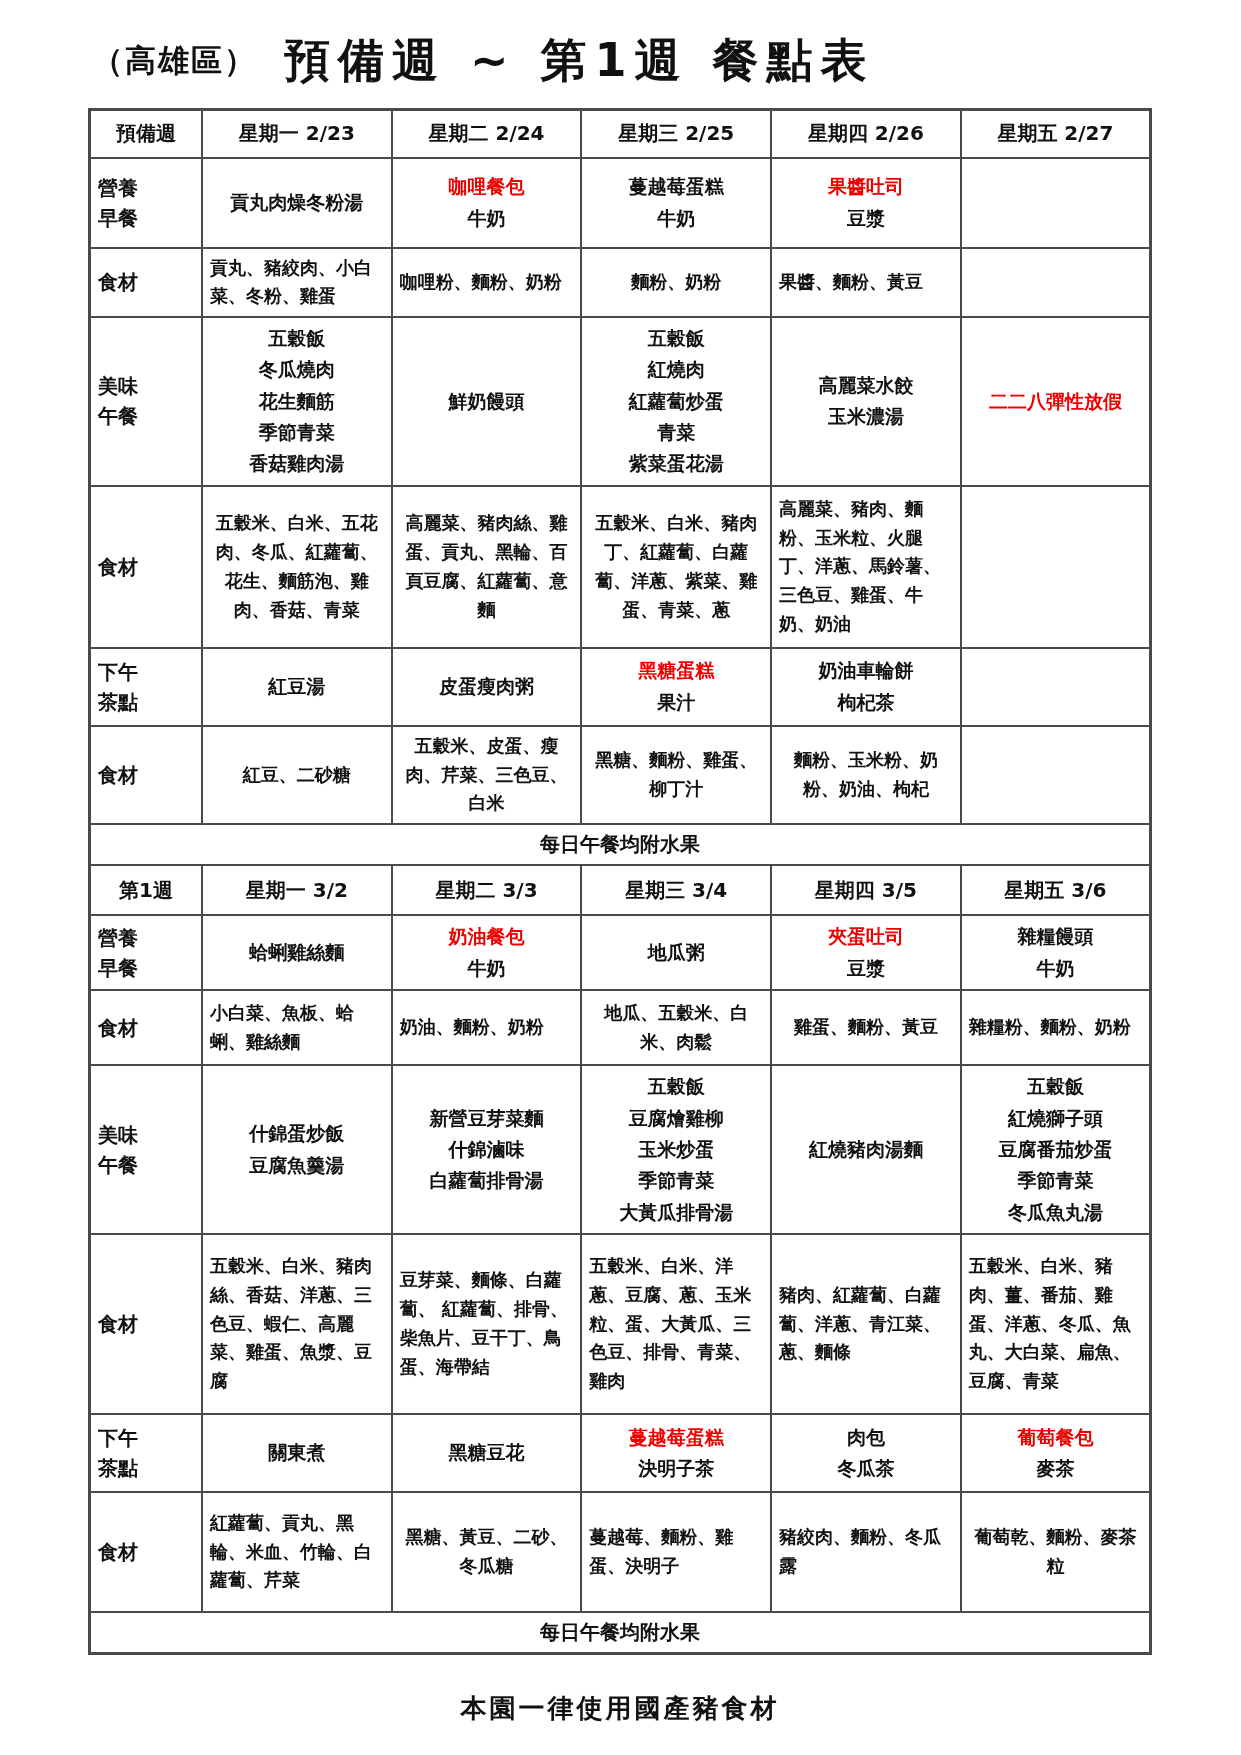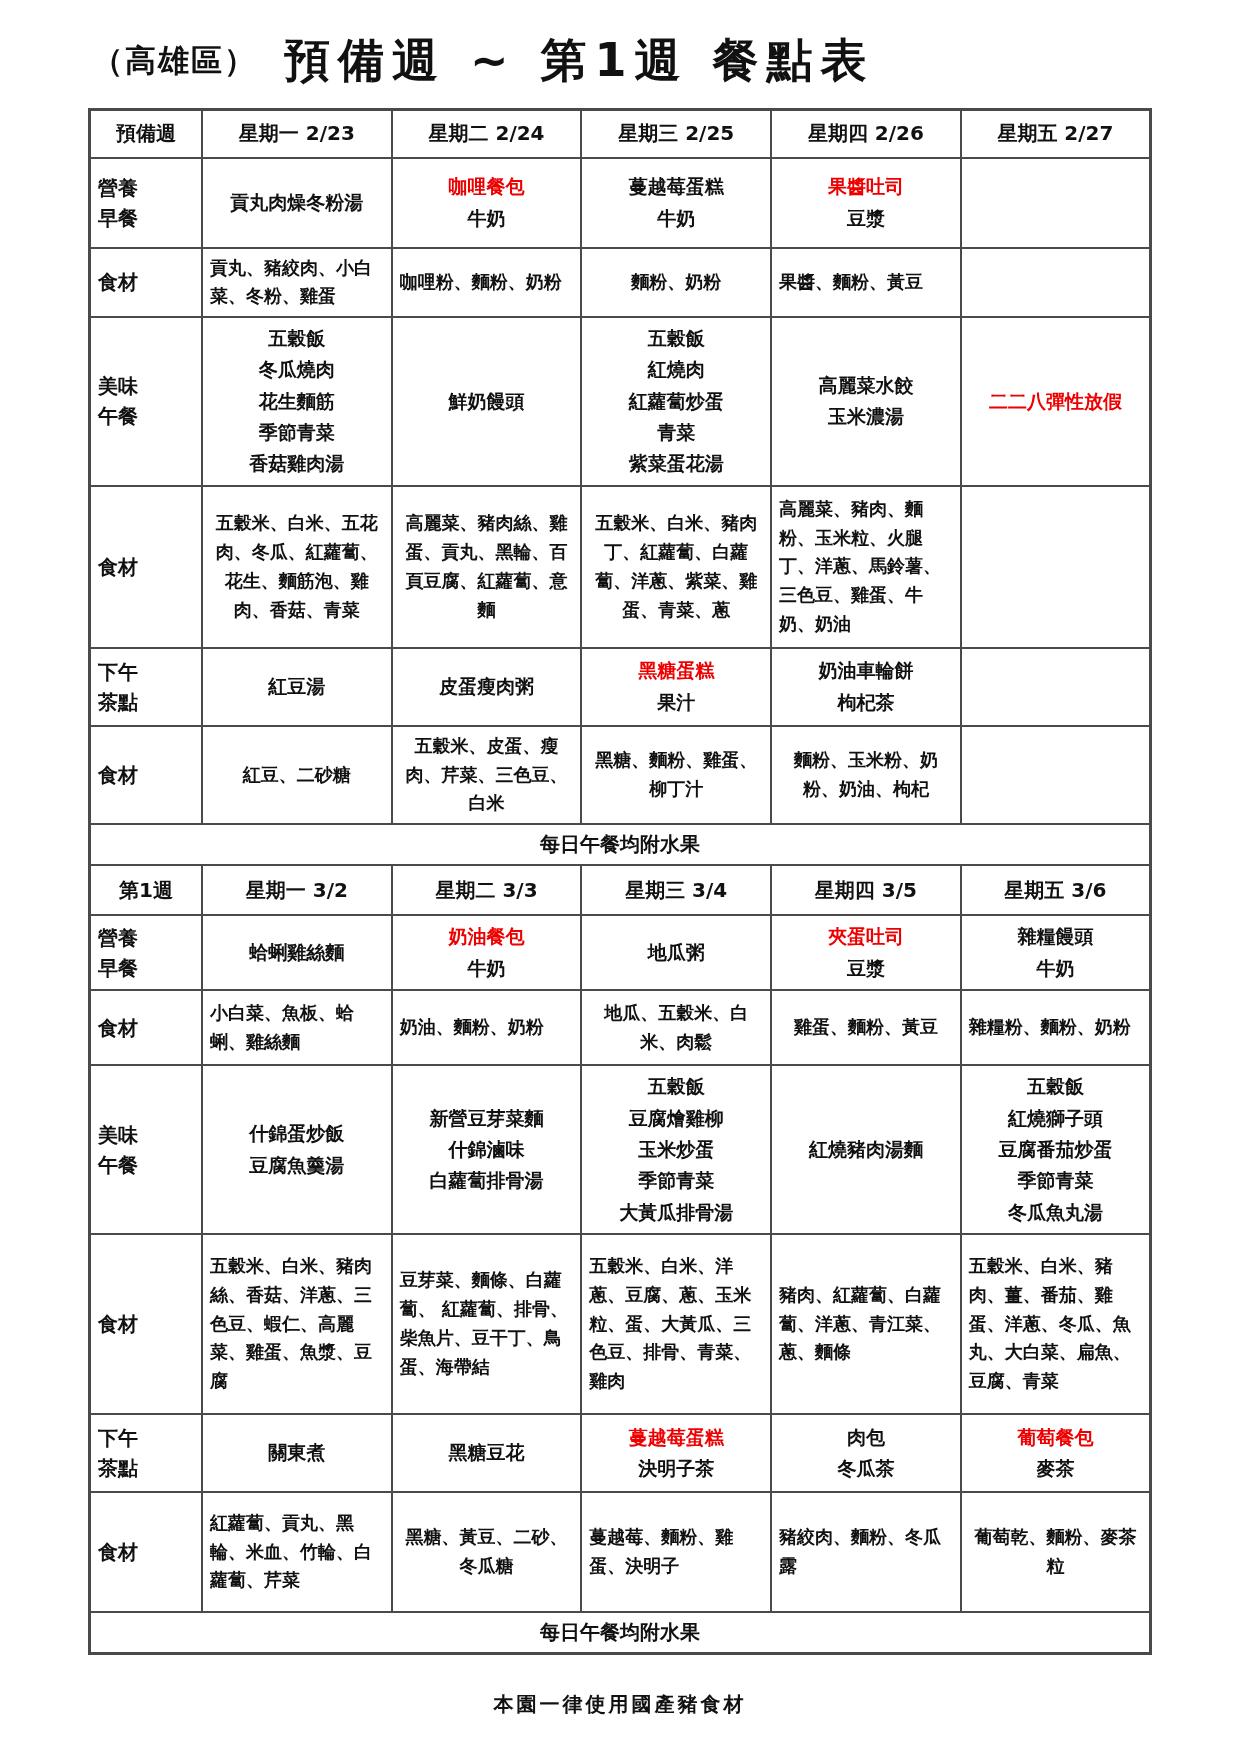--- a/index.html
+++ b/index.html
@@ -19,21 +19,21 @@
   td, th { border:2px solid #4a4a4a; vertical-align:middle; padding:5px 7px; }
   th.week-cell, th.day-cell { font-size:20px; text-align:center; font-weight:bold; }
   th.row-label { font-size:20px; text-align:left; white-space:pre-line; line-height:1.5; font-weight:bold; }
   td.meal-cell { text-align:center; }
   td.meal-cell .line { font-size:19px; line-height:1.65; }
   td.ing-cell .line { font-size:18px; line-height:1.6; }
   td.align-left { text-align:left; }
   td.align-center { text-align:center; }
   .red { color:var(--accent, #ee0000); }
   td.note-cell { text-align:center; font-size:20px; padding:6px; }
-  .footer-note { width:1064px; text-align:center; font-size:20px; letter-spacing:3px; margin-top:36px; }
+  .footer-note { width:1064px; text-align:center; font-size:26px; letter-spacing:3px; margin-top:36px; }
 </style>
 </head>
 <body>
 
 <div class="page">
   <div class="title-row">
     <span class="region">（高雄區）</span>
     <span class="main-title">預備週 ~ 第1週 餐點表</span>
   </div>
 

